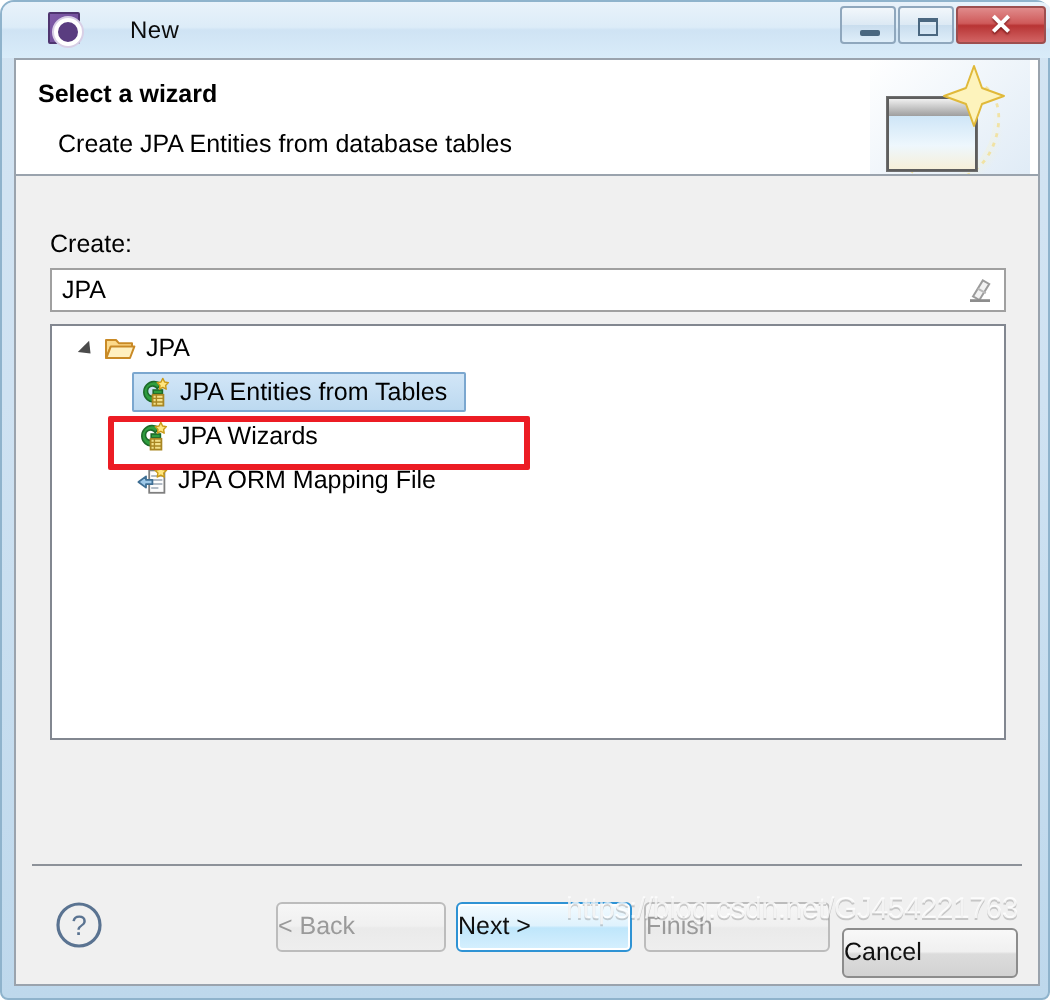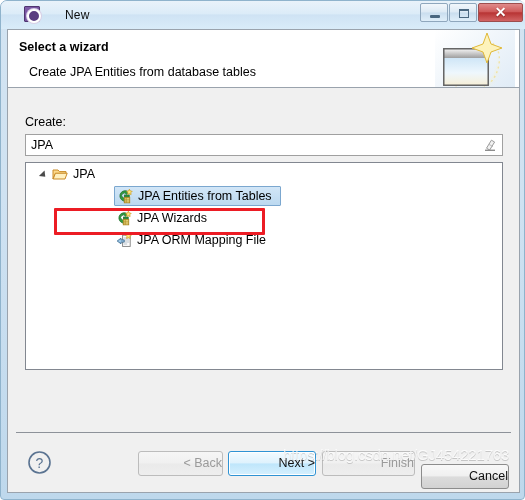--- a/index.html
+++ b/index.html
@@ -207,21 +207,21 @@
   .tree-row {
     position: relative;
     height: 22px;
     display: flex;
     align-items: center;
     font-size: 12.5px;
     color: #000000;
     white-space: nowrap;
   }
   .tree-row.root { padding-left: 13px; }
-  .tree-row.child { padding-left: 42px; margin-left: 48px; }
+  .tree-row.child { padding-left: 42px; }
   .twisty {
     width: 13px; height: 22px;
     display: inline-block;
     position: relative;
     flex: 0 0 13px;
   }
   .twisty::after {
     content: "";
     position: absolute;
     left: 2px; top: 8px;
@@ -276,21 +276,21 @@
     width: 25px; height: 25px;
   }
   .dlg-btn {
     position: absolute;
     top: 421px;
     height: 25px;
     box-sizing: border-box;
     font-family: "Liberation Sans", sans-serif;
     font-size: 12.5px;
     border-radius: 3px;
-    text-align: right;
+    text-align: left;
     line-height: 23px;
     border: 1px solid #bcbcbc;
     background: linear-gradient(to bottom, #f6f6f6 0%, #f0f0f0 48%, #eaeaea 52%, #eeeeee 100%);
     color: #9a9a9a;
   }
   .dlg-btn.enabled {
     border: 1px solid #8c8c8c;
     color: #101010;
     background: linear-gradient(to bottom, #f8f8f8 0%, #f0f0f0 47%, #dcdcdc 52%, #d2d2d2 100%);
     margin-top: 13px;

